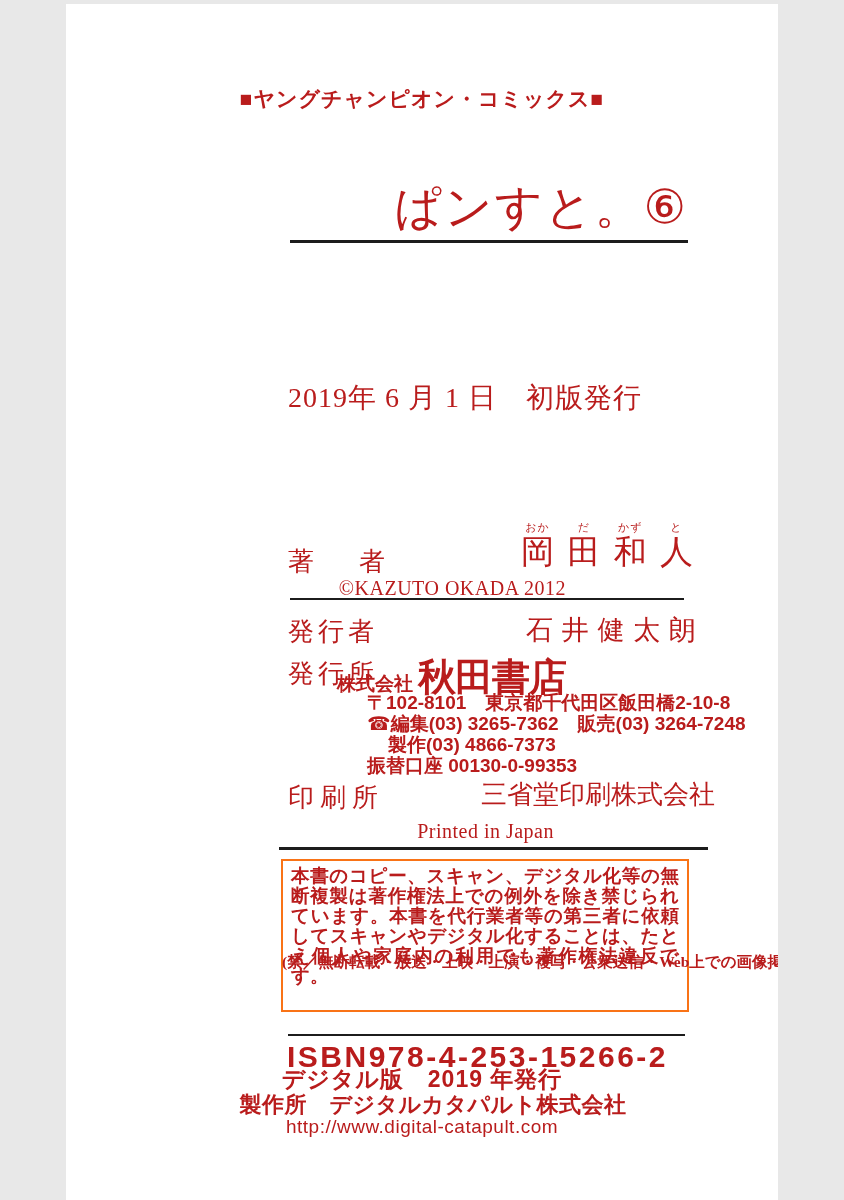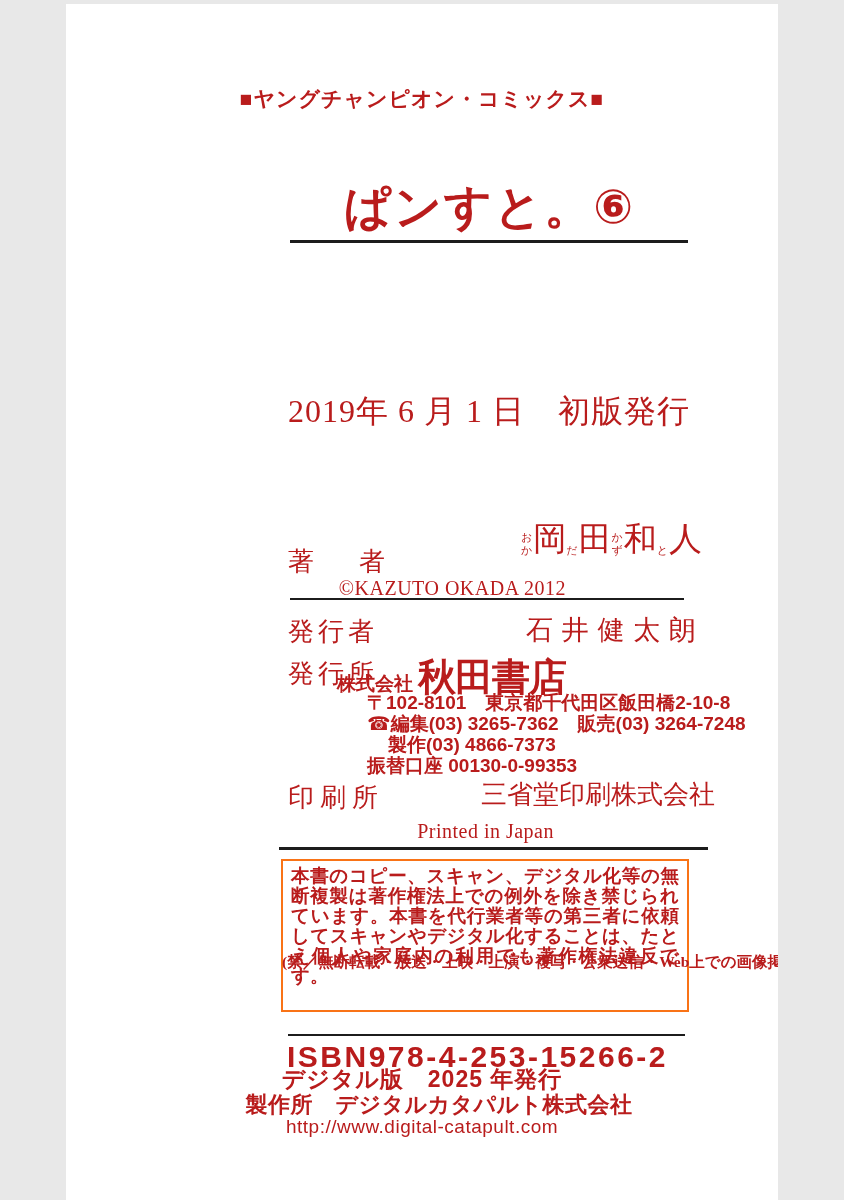--- a/index.html
+++ b/index.html
@@ -22,33 +22,33 @@
   
   #series-header {
     top: 81px; left: 0; width: 100%;
     text-align: center;
     font-size: 21px; font-weight: 700; letter-spacing: 1px;
   }
 
   
   #title-block {
     top: 172px; left: 225px; width: 397px;
-    text-align: center;
-    font-size: 47px; font-weight: 700; letter-spacing: 2px;
+    text-align: right;
+    font-size: 47px; font-weight: 400; letter-spacing: 2px;
     white-space: nowrap;
   }
   #rule-title { top: 236px; left: 224px; width: 398px; height: 3px; }
 
   
-  #edition-date { top: 386px; left: 222px; font-size: 32px; letter-spacing: 1px; }
+  #edition-date { top: 375px; left: 222px; font-size: 28px; letter-spacing: 1px; }
 
   
   #author-label { top: 540px; left: 222px; width: 97px; font-size: 26px; }
   #author-name { top: 517px; left: 455px; width: 172px; }
-  .rchar { display: inline-flex; align-items: flex-end; }
+  .rchar { display: inline-flex; flex-direction: column; align-items: center; }
   .rt { font-size: 11px; line-height: 13px; letter-spacing: 1px; }
   .rb { font-size: 33px; line-height: 36px; }
   #author-copyright { top: 573px; right: 212px; font-size: 20px; letter-spacing: 0.5px; }
   #rule-author { top: 594px; left: 224px; width: 394px; height: 2px; }
 
   
   #publisher-label { top: 610px; left: 222px; width: 86px; font-size: 26px; }
   #publisher-name { top: 608px; left: 460px; width: 170px; font-size: 27px; }
 
   
@@ -76,21 +76,21 @@
     text-align: justify;
   }
   #prohibition-note { top: 948px; left: 216px; font-size: 15.5px; font-weight: 700; white-space: nowrap; }
 
   
   #isbn-code { top: 1036px; left: 221px; font-size: 30px; font-weight: 700; letter-spacing: 2.5px; white-space: nowrap; }
   #rule-isbn { top: 1030px; left: 222px; width: 397px; height: 2px; }
 
   
   #digital-edition-line { top: 1060px; left: 0; width: 100%; text-align: center; font-size: 23px; font-weight: 600; letter-spacing: 1px; }
-  #digital-producer-line { top: 1086px; left: 8px; width: 100%; text-align: center; font-size: 22px; font-weight: 600; letter-spacing: 0.5px; padding-left: 18px; }
+  #digital-producer-line { top: 1086px; left: 2px; width: 100%; text-align: center; font-size: 22px; font-weight: 600; letter-spacing: 0.5px; padding-left: 18px; }
   #digital-url { top: 1112px; left: 0; width: 100%; text-align: center; font-size: 19px; font-weight: 400; letter-spacing: 0.5px; }
 </style>
 </head>
 <body>
 
 <div class="page">
 
   <div id="series-header" class="abs sans">■ヤングチャンピオン・コミックス■</div>
 
   <div id="title-block" class="abs sans">
@@ -173,17 +173,17 @@
     </div>
   <div id="printed-in" class="abs serif">Printed in Japan</div>
   <div id="rule-prebox" class="rule"></div>
 
   <div id="copyright-box" class="abs serif">本書のコピー、スキャン、デジタル化等の無断複製は著作権法上での例外を除き禁じられています。本書を代行業者等の第三者に依頼してスキャンやデジタル化することは、たとえ個人や家庭内の利用でも著作権法違反です。</div>
   <div id="prohibition-note" class="abs serif">(禁／無断転載・放送・上映・上演・複写・公衆送信・Web上での画像掲載)</div>
 
   <div id="isbn-code" class="abs sans">ISBN978-4-253-15266-2</div>
   <div id="rule-isbn" class="rule"></div>
 
-  <div id="digital-edition-line" class="abs sans">デジタル版　2025 年発行</div>
+  <div id="digital-edition-line" class="abs sans">デジタル版　2019 年発行</div>
   <div id="digital-producer-line" class="abs sans">製作所　デジタルカタパルト株式会社</div>
   <div id="digital-url" class="abs sans">http://www.digital-catapult.com</div>
 
 </div>
 
 </body></html>

